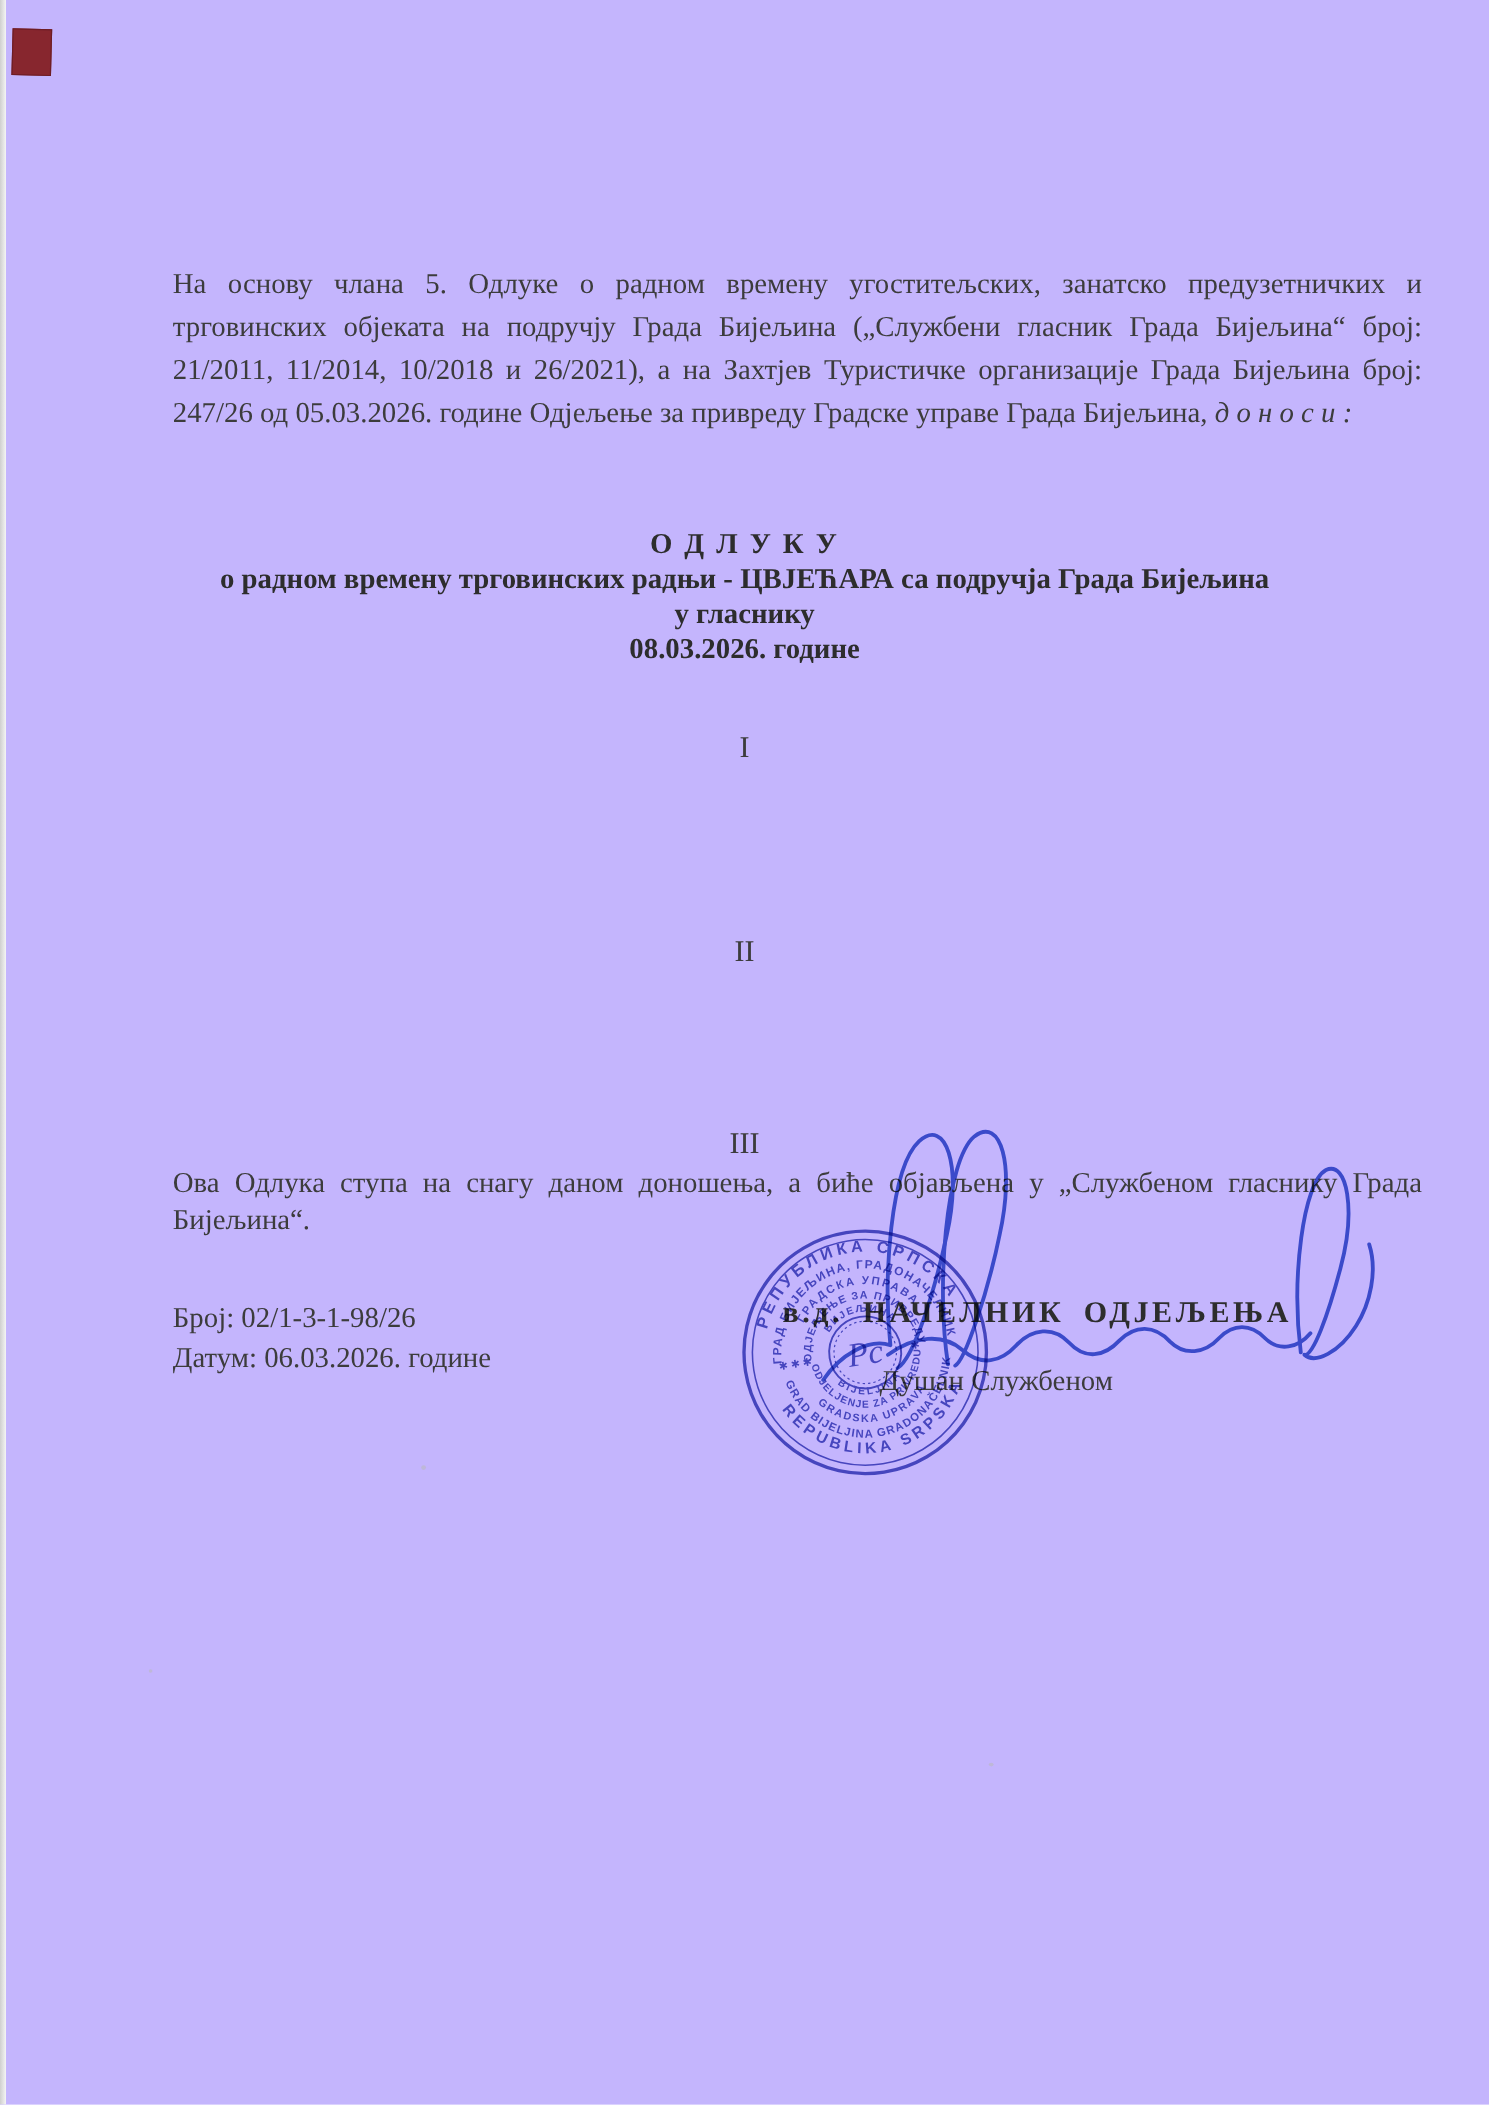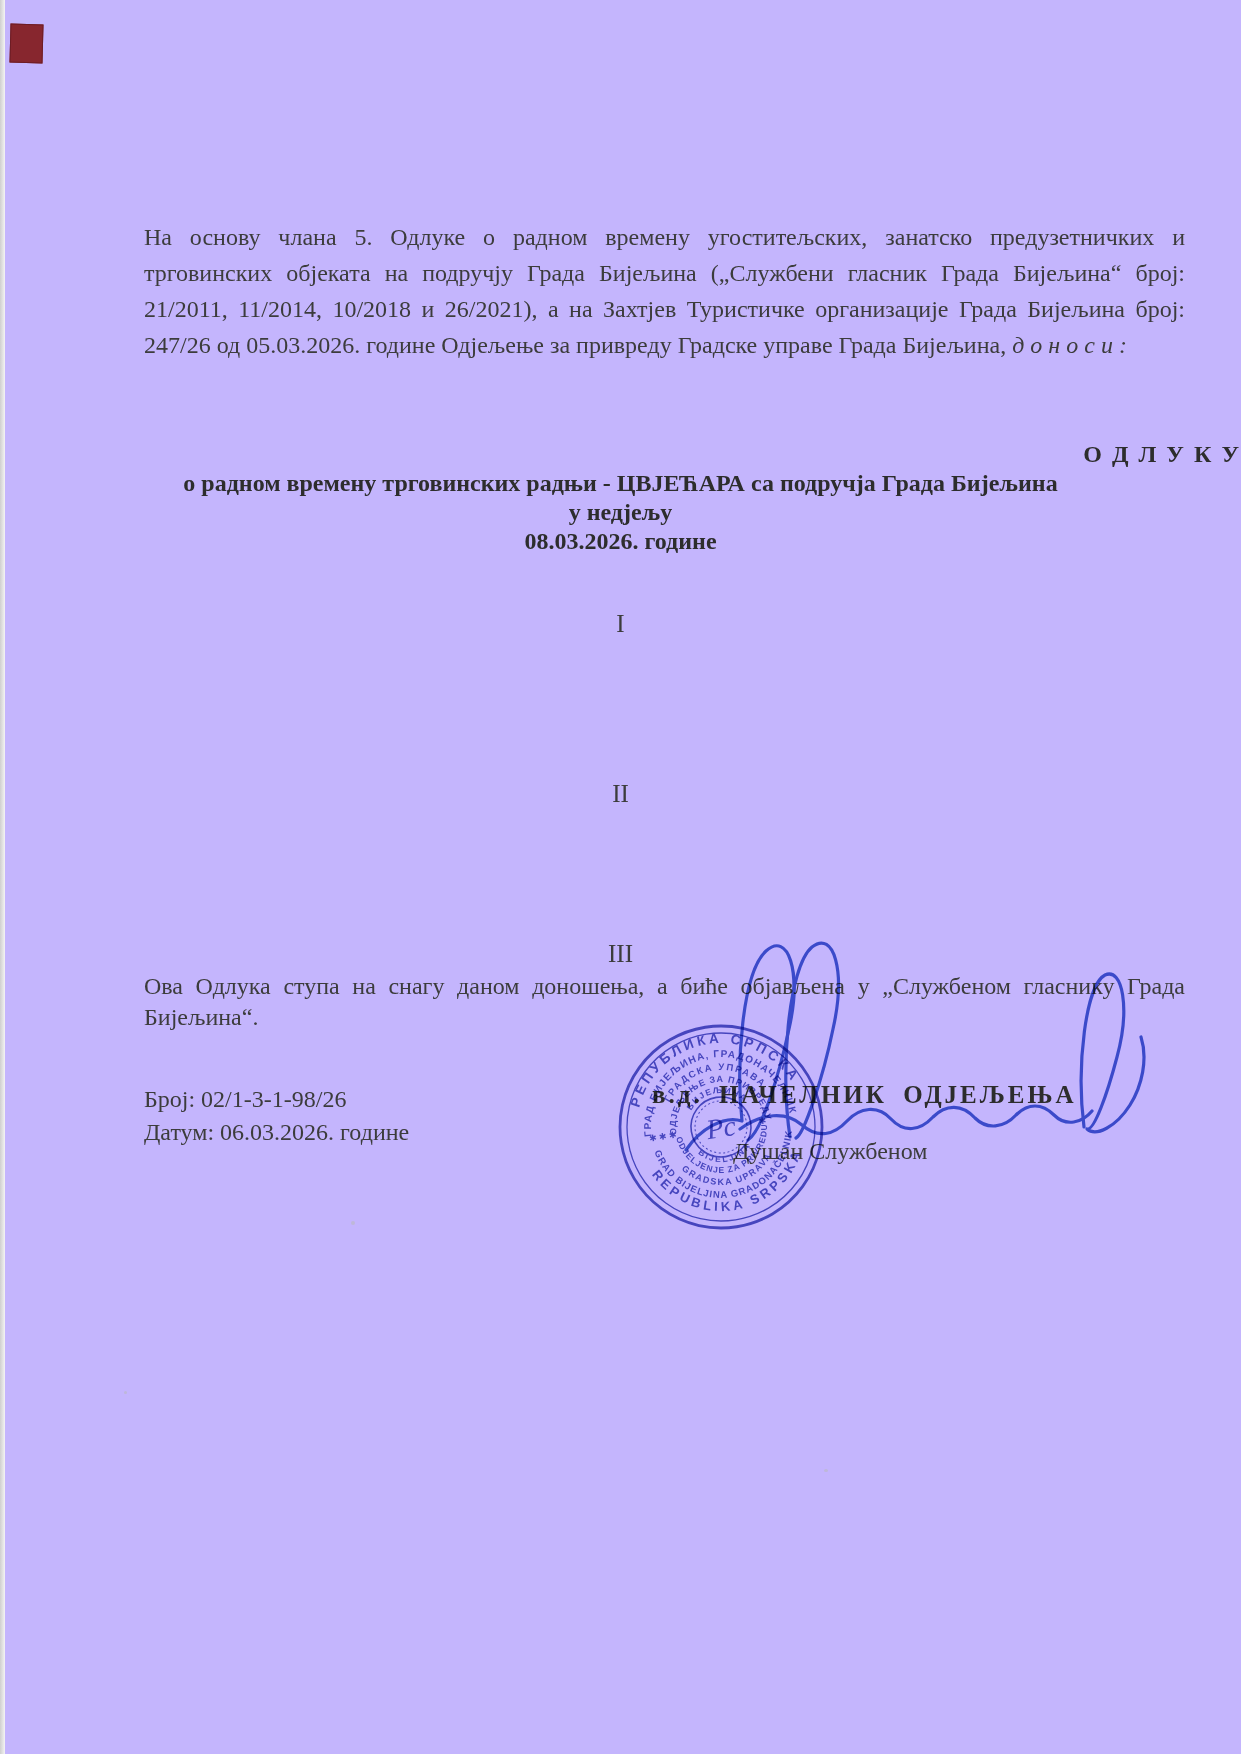--- a/index.html
+++ b/index.html
@@ -24,21 +24,21 @@
   .intro{
     position:absolute;left:144px;top:219px;width:1041px;
     font-size:24px;line-height:36px;text-align:justify;margin:0;
   }
   .intro .emph{font-style:italic;}
   .title-block{
     position:absolute;left:0;top:440px;width:1241px;
     text-align:center;font-weight:bold;color:#2d2d2d;
     font-size:24px;line-height:29px;
   }
-  .title-block .t1{letter-spacing:2px;text-align:right;}
+  .title-block .t1{letter-spacing:2px;}
   .numeral{
     position:absolute;left:0;width:1241px;text-align:center;
     font-size:25px;color:#3c3c3c;
   }
   .num-1{top:610px;}
   .num-2{top:780px;}
   .num-3{top:940px;}
   .body-par{
     position:absolute;left:144px;width:1041px;margin:0;
     font-size:24px;line-height:31px;text-align:justify;
@@ -80,21 +80,21 @@
   <div class="red-mark"></div>
   <div class="speck" style="left:351px;top:1221px;width:4px;height:4px;"></div>
   <div class="speck" style="left:824px;top:1469px;width:4px;height:3px;"></div>
   <div class="speck" style="left:124px;top:1391px;width:3px;height:3px;"></div>
 
   <p class="intro"><span>На основу члана 5. Одлуке о радном времену угоститељских, занатско предузетничких и трговинских објеката на подручју Града Бијељина („Службени гласник Града Бијељина“ број: 21/2011, 11/2014, 10/2018 и 26/2021), а на Захтјев Туристичке организације Града Бијељина број: 247/26 од 05.03.2026. године Одјељење за привреду Градске управе Града Бијељина,</span> <span class="emph">д о н о с и :</span></p>
 
   <div class="title-block">
     <div class="t1">О Д Л У К У</div>
     <div>о радном времену трговинских радњи - ЦВЈЕЋАРА са подручја Града Бијељина</div>
-    <div>у недјељу</div>
+    <div>у гласнику</div>
     <div>08.03.2026. године</div>
   </div>
 
   <div class="numeral num-1">I</div>
 
   <div class="numeral num-2">II</div>
 
   <div class="numeral num-3">III</div>
   <p class="body-par par-3">Ова Одлука ступа на снагу даном доношења, а биће објављена у „Службеном гласнику Града Бијељина“.</p>
 

